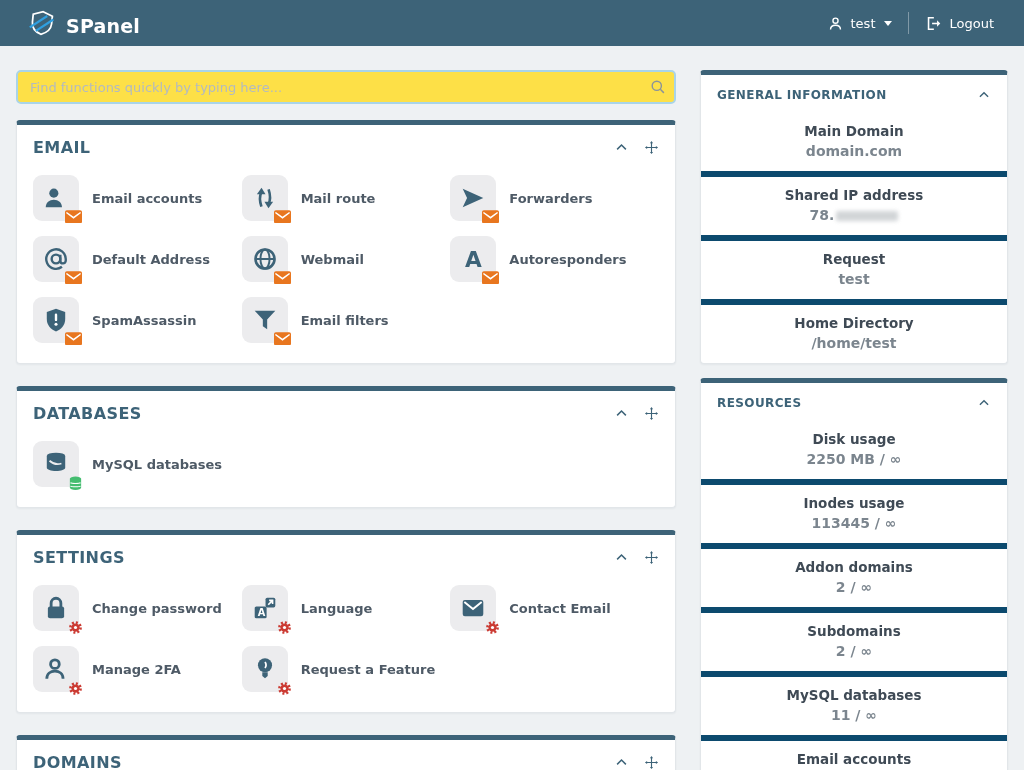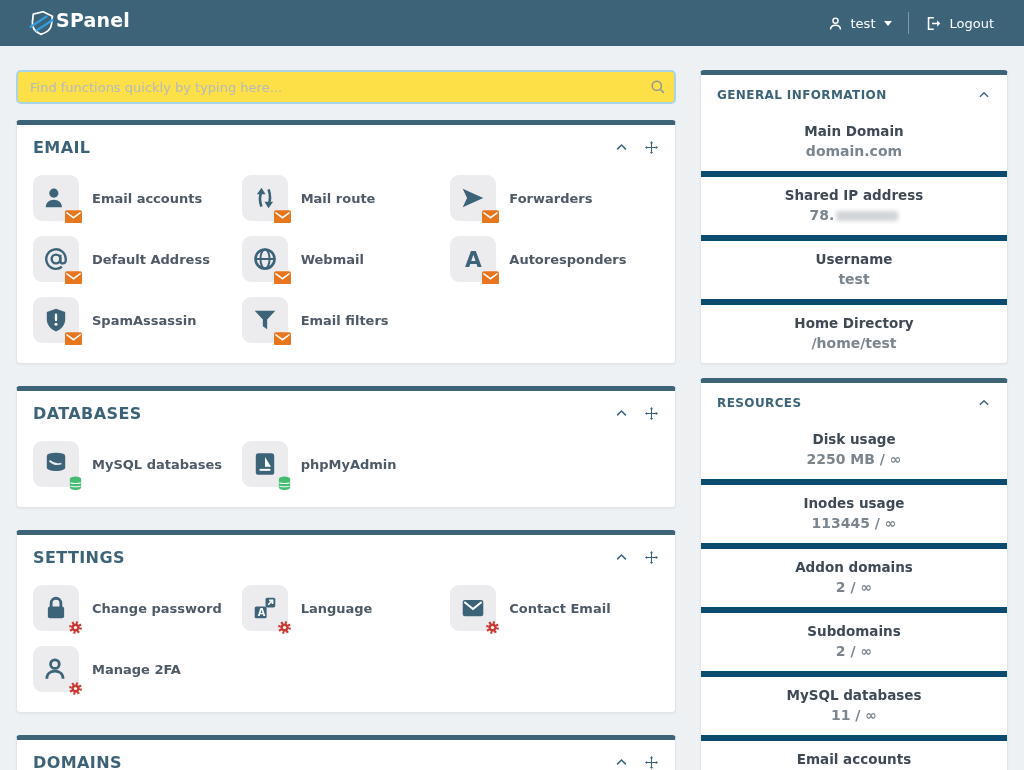--- a/index.html
+++ b/index.html
@@ -2,21 +2,21 @@
 <html><head>
 <meta charset="utf-8">
 <style>
   * { box-sizing: border-box; margin: 0; padding: 0; }
   html,body { width:1024px; height:770px; overflow:hidden; }
   body { font-family:"DejaVu Sans","Liberation Sans",sans-serif; background:#eef1f3; }
 
   
   .navbar { height:46px; background:#3d6378; display:flex; align-items:center;
             justify-content:space-between; padding:0 30px 0 28px; }
-  .brand { display:flex; align-items:flex-start; }
+  .brand { display:flex; align-items:flex-end; gap:10px; }
   .brand svg { width:28px; height:28px; }
   .brand-name { color:#fff; font-size:19px; font-weight:bold; letter-spacing:.2px; }
   .nav-right { display:flex; align-items:center; gap:16px; color:#fff; font-size:13px; }
   .nav-item { display:flex; align-items:center; gap:7px; cursor:pointer; }
   .nav-item svg { width:17px; height:17px; color:#fff; }
   .caret { width:0; height:0; border-left:4px solid transparent; border-right:4px solid transparent;
            border-top:5px solid #fff; margin-left:2px; }
   .nav-divider { width:1px; height:22px; background:rgba(255,255,255,.35); }
 
   
@@ -346,31 +346,20 @@
           <span class="tid">
             <svg class="glyph">
                 <use href="#g-db"></use>
               </svg>
             <svg class="badge db">
                 <use href="#b-db"></use>
               </svg>
           </span>
           <span class="tlabel">MySQL databases</span>
         </div>
-        <div class="tile">
-          <span class="tid">
-            <svg class="glyph">
-                <use href="#g-pma"></use>
-              </svg>
-            <svg class="badge db">
-                <use href="#b-db"></use>
-              </svg>
-          </span>
-          <span class="tlabel">phpMyAdmin</span>
-        </div>
       </div>
     </section>
 
     <section class="card">
       <div class="card-head">
         <h2>SETTINGS</h2>
         <div class="head-actions">
           <svg>
               <use href="#i-chevup"></use>
             </svg>
@@ -416,20 +405,31 @@
         <div class="tile">
           <span class="tid">
             <svg class="glyph">
                 <use href="#g-person-o"></use>
               </svg>
             <svg class="badge gear red">
                 <use href="#b-gear"></use>
               </svg>
           </span>
           <span class="tlabel">Manage 2FA</span>
+        </div>
+        <div class="tile">
+          <span class="tid">
+            <svg class="glyph">
+                <use href="#g-bulb"></use>
+              </svg>
+            <svg class="badge gear red">
+                <use href="#b-gear"></use>
+              </svg>
+          </span>
+          <span class="tlabel">Request a Feature</span>
         </div>
       </div>
     </section>
 
     <section class="card">
       <div class="card-head">
         <h2>DOMAINS</h2>
         <div class="head-actions">
           <svg>
               <use href="#i-chevup"></use>
@@ -458,21 +458,21 @@
       </div>
       <div class="info-item">
         <div class="it-label">Main Domain</div>
         <div class="it-value">domain.com</div>
       </div>
       <div class="info-item">
         <div class="it-label">Shared IP address</div>
         <div class="it-value"><span>78.</span><span class="redacted"></span></div>
       </div>
       <div class="info-item">
-        <div class="it-label">Username</div>
+        <div class="it-label">Request</div>
         <div class="it-value">test</div>
       </div>
       <div class="info-item">
         <div class="it-label">Home Directory</div>
         <div class="it-value">/home/test</div>
       </div>
     </section>
 
     <section class="card">
       <div class="info-head">

